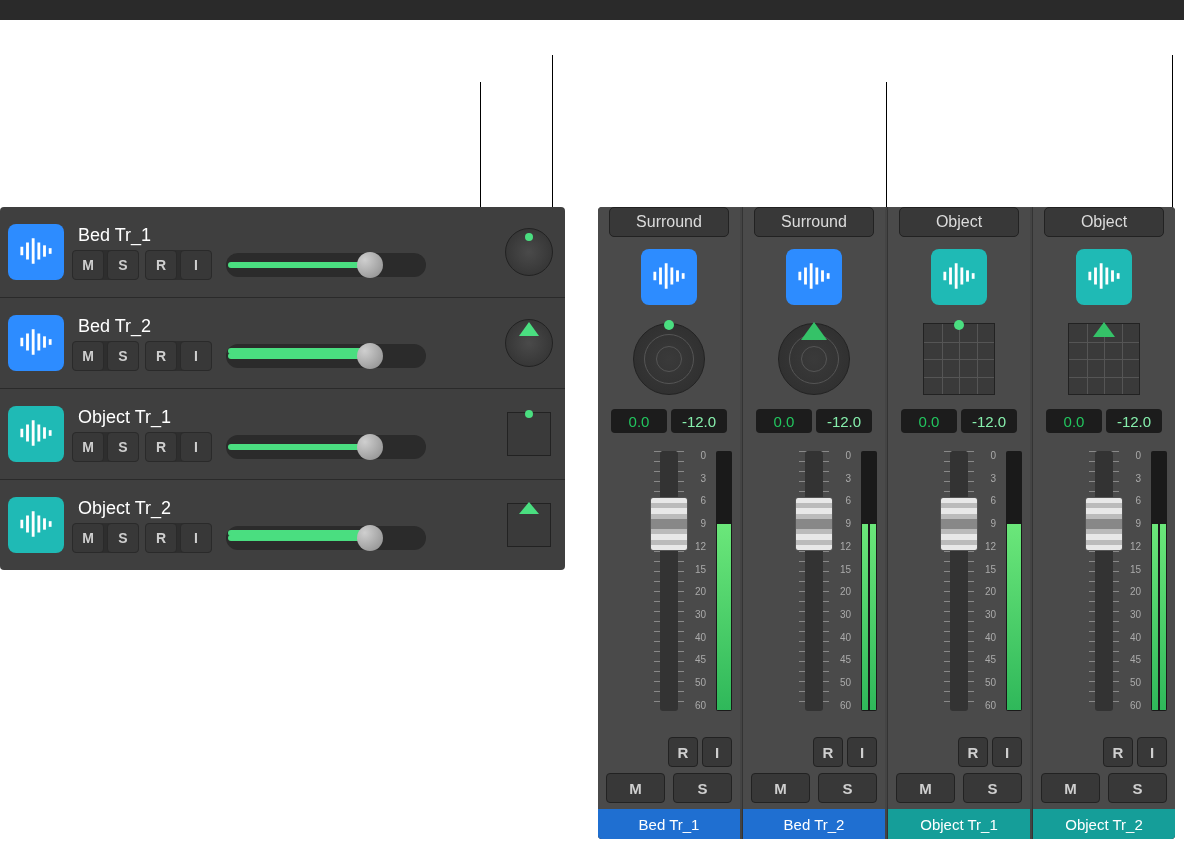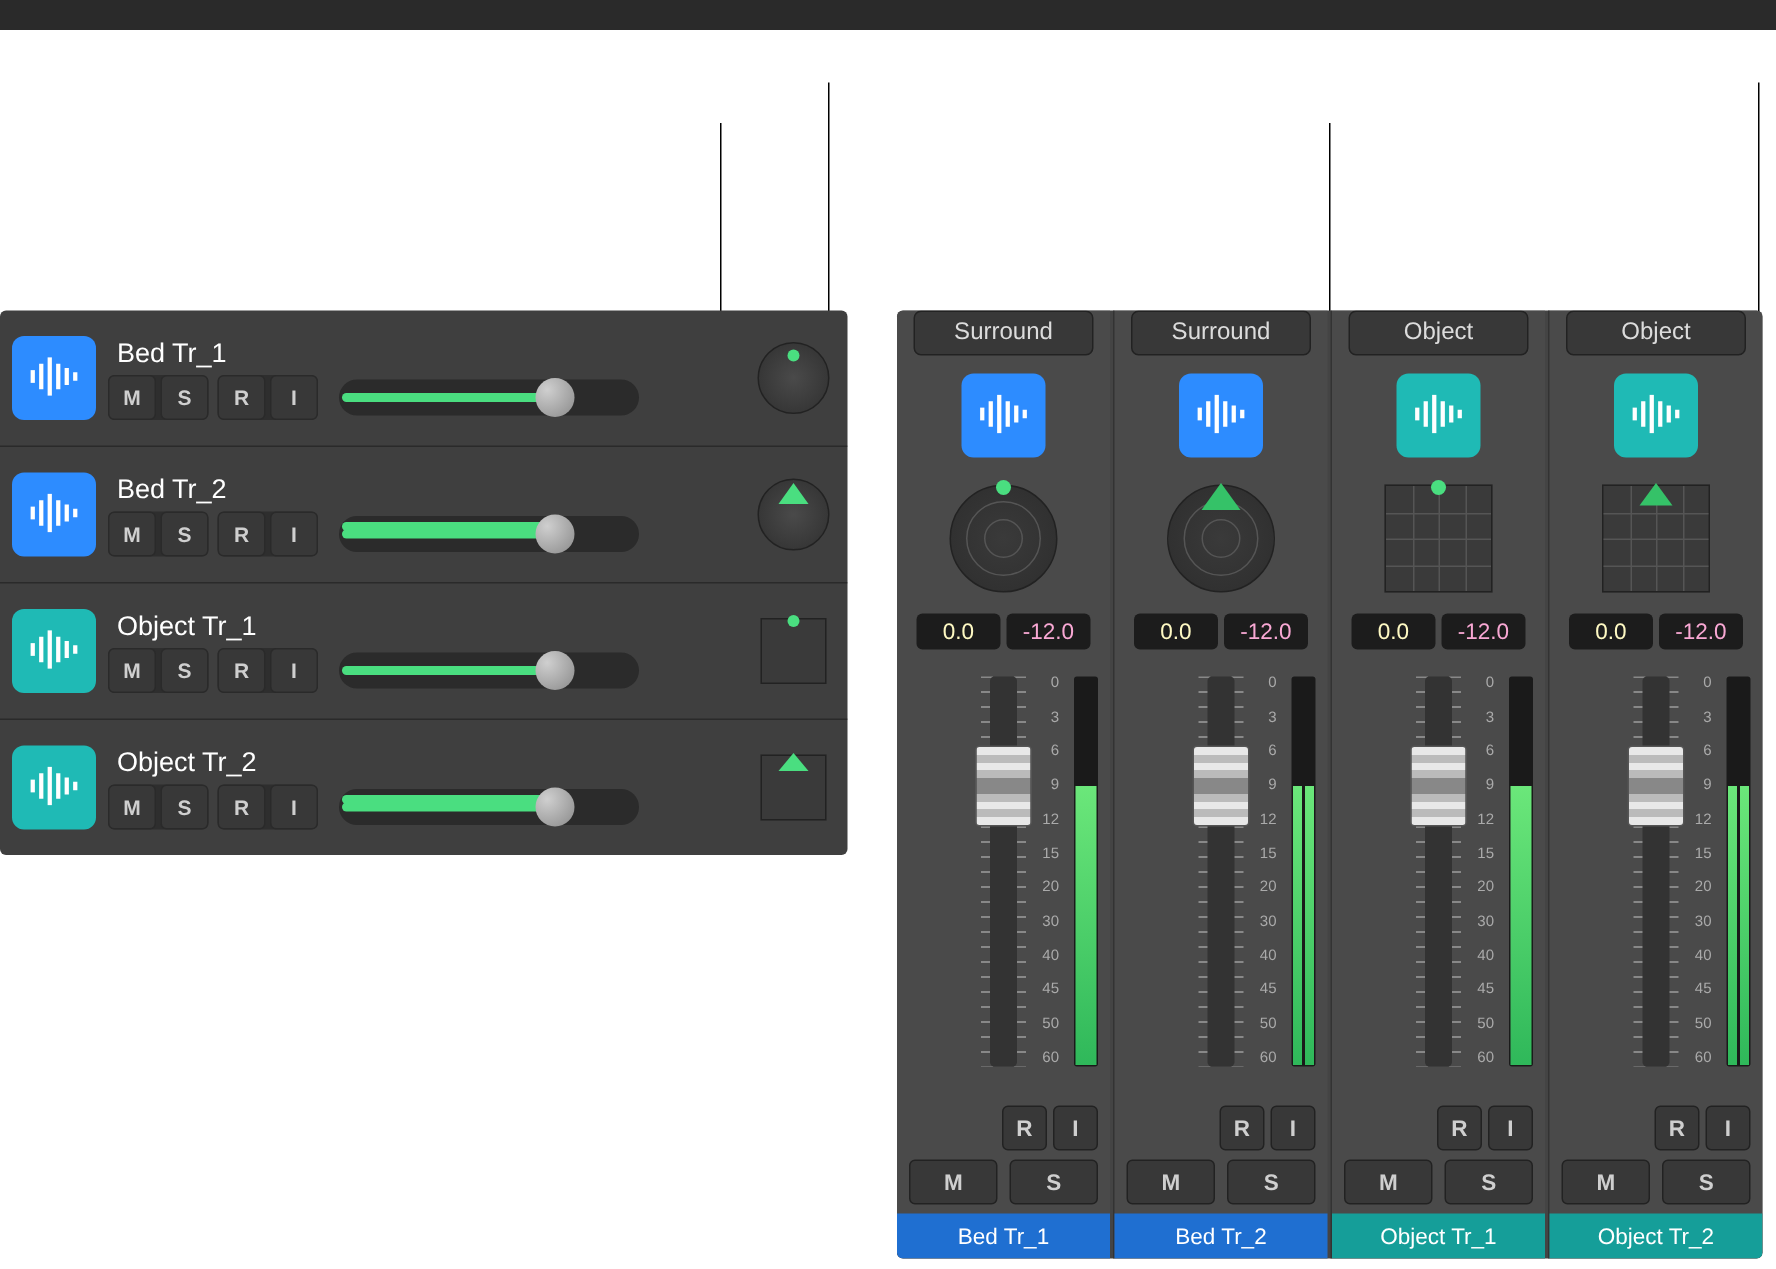--- a/index.html
+++ b/index.html
@@ -176,21 +176,21 @@
   .panner .arrow{position:absolute;top:-2px;left:50%;transform:translateX(-50%);width:0;height:0;border-left:13px solid transparent;border-right:13px solid transparent;border-bottom:18px solid #35c268;}
   .panner .arrow.small{border-left-width:11px;border-right-width:11px;border-bottom-width:15px;}
 
   .ch-readouts {
     display:flex; gap:4px; margin-top:14px;
   }
   .readout {
     width:56px; height:24px; background:#1c1c1c; border-radius:4px;
     display:flex;align-items:center;justify-content:center;font-size:15px;
   }
-  .readout.val{color:#fef9c3;} .readout.peak{color:#f9a8d4;}
+  .readout.val{color:#22c55e;} .readout.peak{color:#86efac;}
 
   .fader-area {
     margin-top:18px;
     height: 280px;
     width: 100%;
     position:relative;
     display:flex; justify-content:center;
   }
   .fader-track {
     position:relative;

